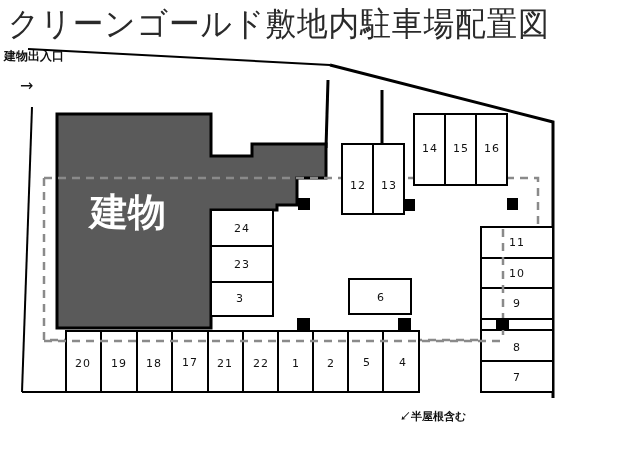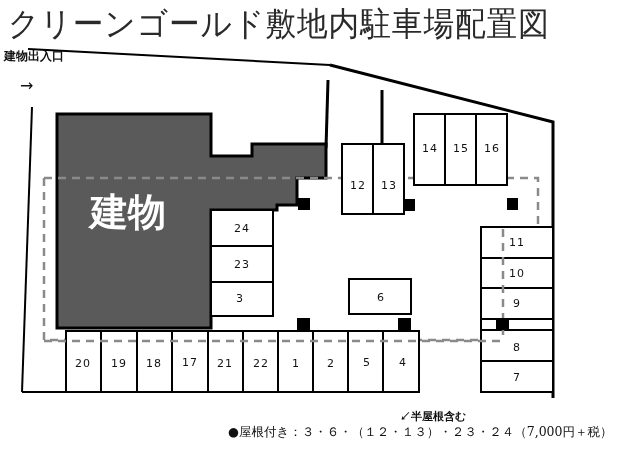--- a/index.html
+++ b/index.html
@@ -116,14 +116,13 @@
     <text class="slot-label" x="261" y="367">22</text>
     <text class="slot-label" x="296" y="367">1</text>
     <text class="slot-label" x="331" y="367">2</text>
     <text class="slot-label" x="367" y="366">5</text>
     <text class="slot-label" x="403" y="366">4</text>
   </g>
 </svg>
 
 <div class="half-note">↙半屋根含む</div>
 <div class="legend">
-  <div class="legend-line">●屋根付き：３・６・（１２・１３）・２３・２４（7,000円＋税）</div>
 </div>
 
 </body></html>

